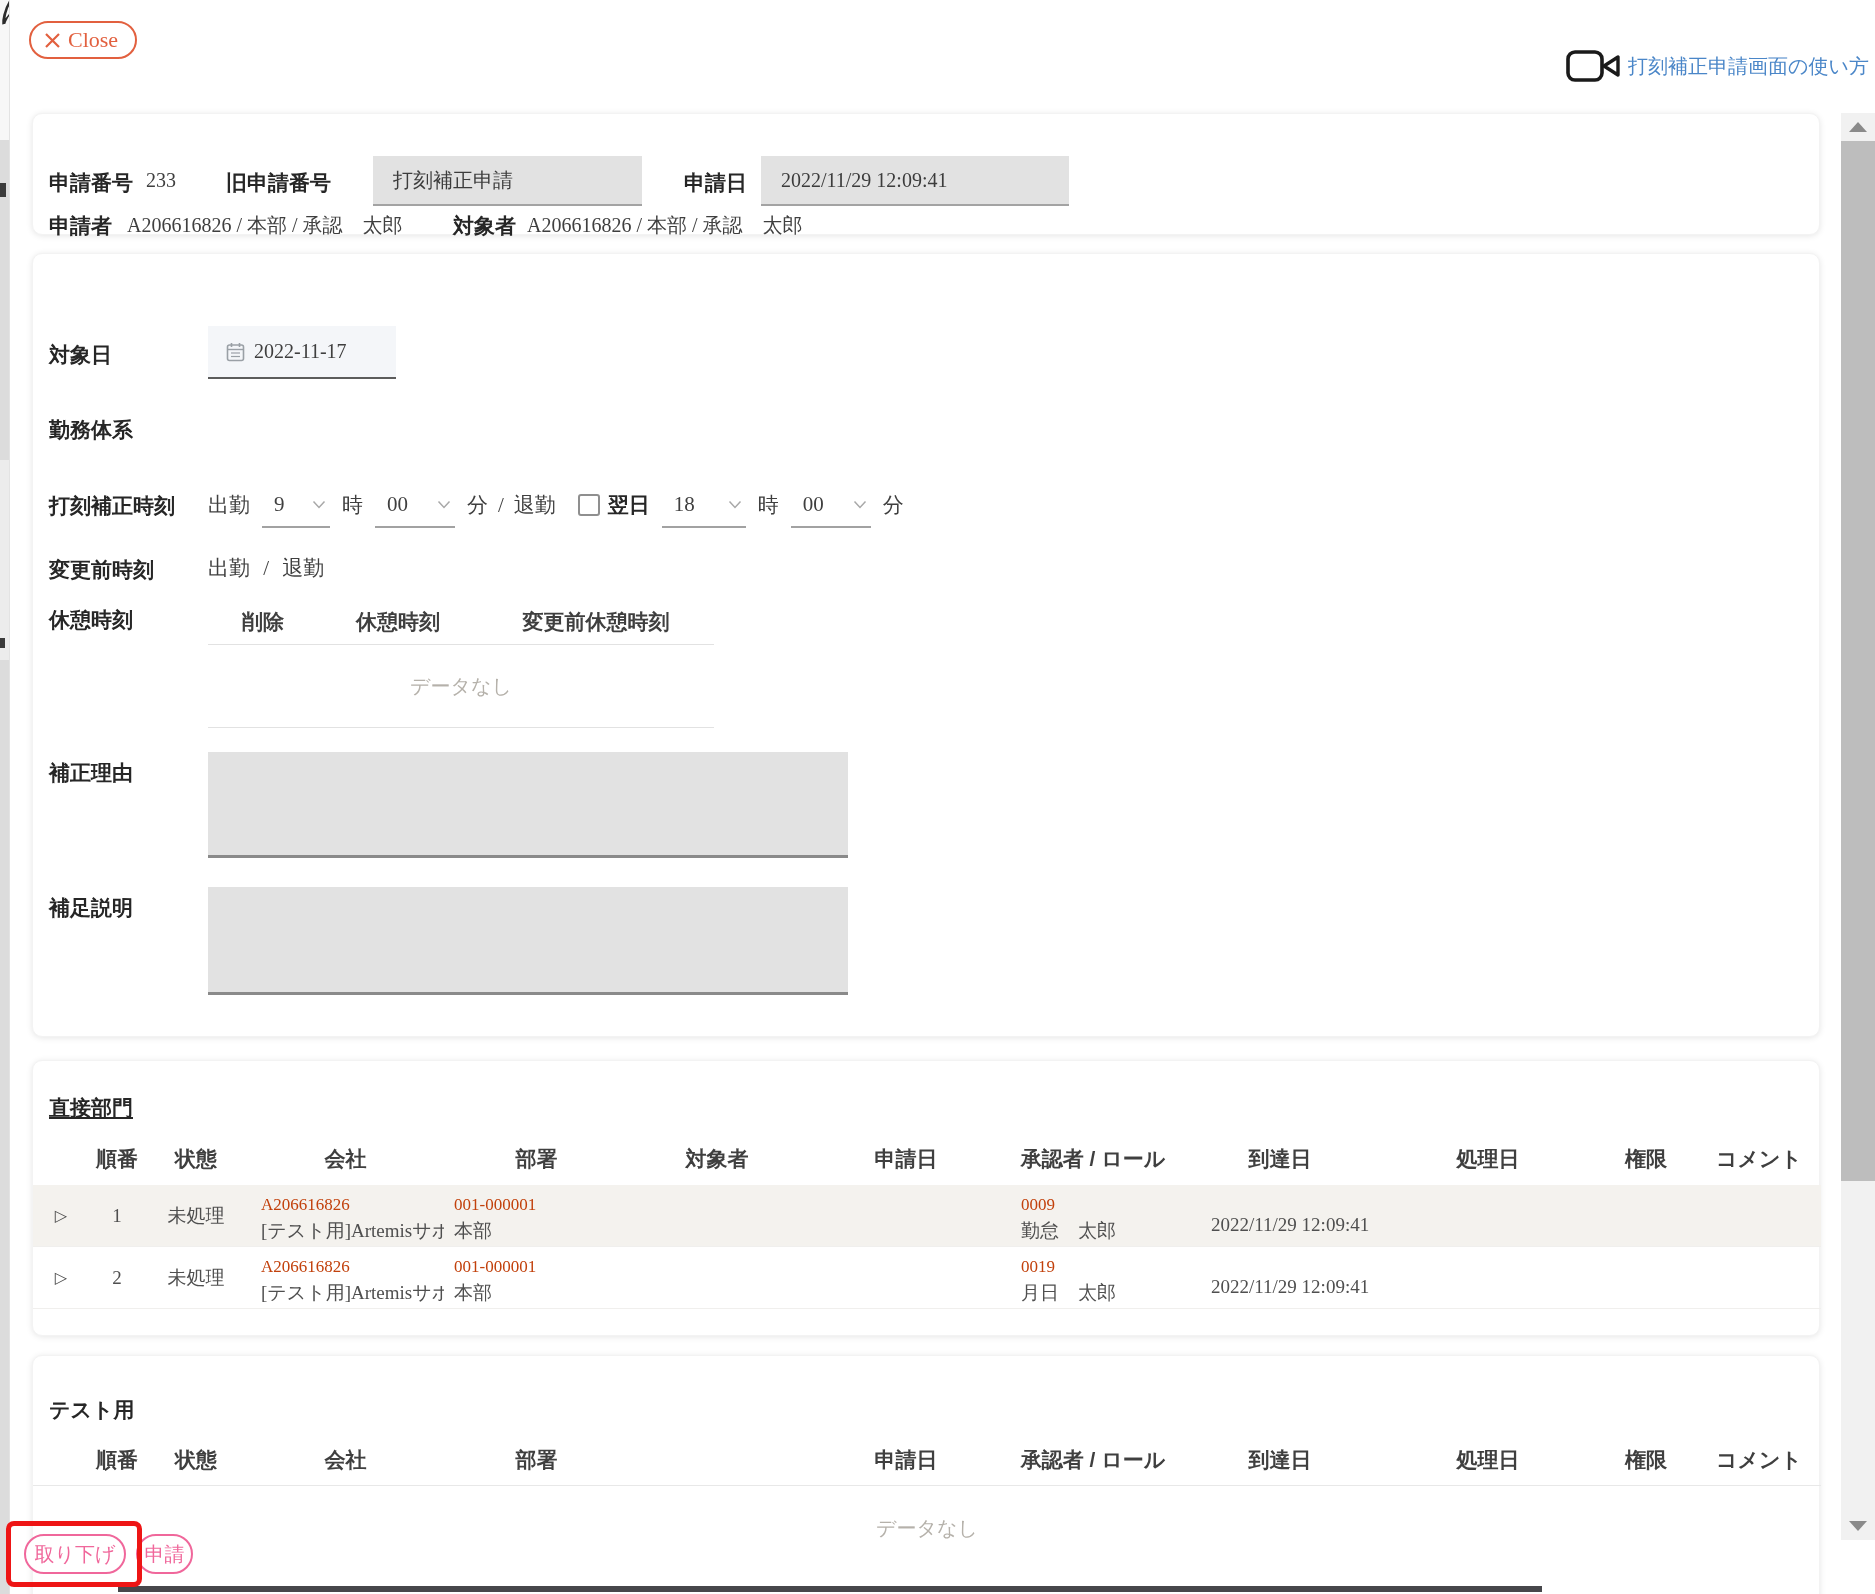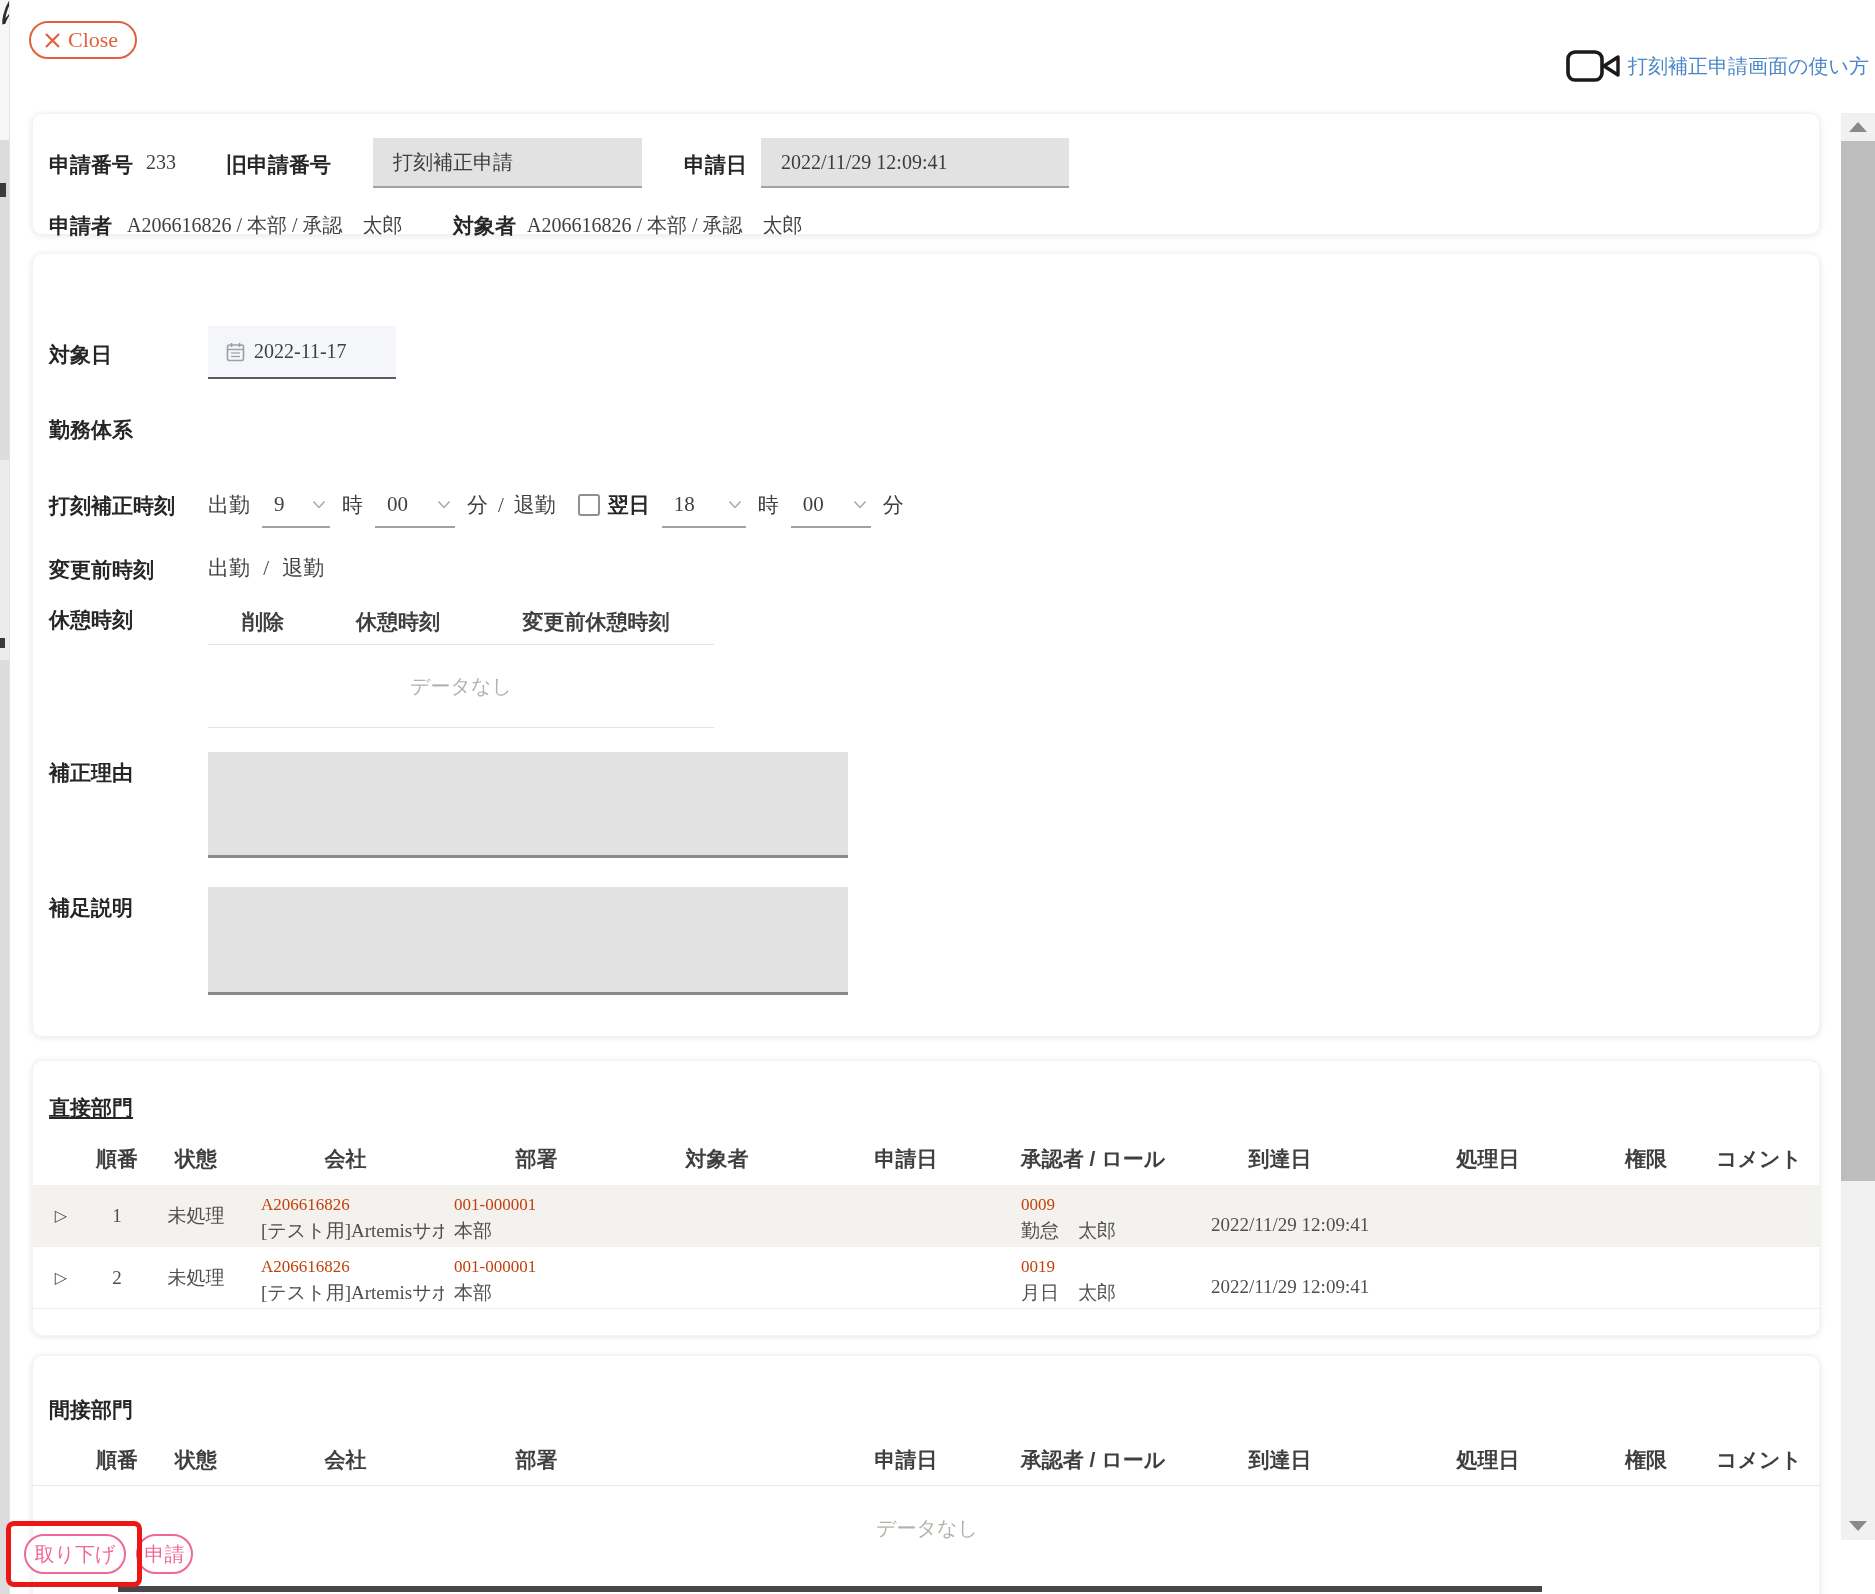--- a/index.html
+++ b/index.html
@@ -41,21 +41,21 @@
     border:1px solid #f3f3f3; border-radius:10px; box-shadow:0 1px 6px rgba(0,0,0,0.10); }
   .card1 { top:113px; height:122px; }
   .card2 { top:253px; height:784px; }
   .card3 { top:1060px; height:276px; }
   .card4 { top:1355px; height:260px; border-bottom-left-radius:0; border-bottom-right-radius:0; }
 
   .lbl { font-family:"Liberation Sans","DejaVu Sans",sans-serif; font-weight:bold; font-size:21px; color:#262626; white-space:nowrap; }
   .val { font-family:"Liberation Serif","DejaVu Serif",serif; font-size:20px; color:#3f3f3f; white-space:nowrap; }
 
   
-  .c1-row1 { position:absolute; left:0; top:24px; width:100%; height:50px; }
+  .c1-row1 { position:absolute; left:0; top:42px; width:100%; height:50px; }
   .c1-row1 .lbl, .c1-row1 .val { position:absolute; top:13px; }
   .dis-input { position:absolute; top:0; height:50px; background:#e2e2e2; border-bottom:2px solid #a3a3a3;
     display:flex; align-items:center; padding-left:20px; font-size:20px; color:#3c3c3c;
     font-family:"Liberation Serif","DejaVu Serif",serif; }
   .c1-row2 { position:absolute; left:0; top:98px; width:100%; height:28px; }
   .c1-row2 .lbl, .c1-row2 .val { position:absolute; top:0; }
 
   
   .date-field { position:absolute; left:175px; top:72px; width:188px; height:53px;
     background:#f4f6f9; border-bottom:2px solid #5c5c5c; display:flex; align-items:center; gap:9px; padding-left:18px; }
@@ -342,21 +342,21 @@
           <span class="l2">2022/11/29 12:09:41</span>
         </div>
         <div class="cell"></div>
         <div class="cell"></div>
         <div class="cell"></div>
       </div>
     </div>
   </div>
 
   <div class="card card4">
-    <span class="sec-title" style="top:40px;">間接部門</span>
+    <span class="sec-title" style="top:40px;">テスト用</span>
     <div class="aprv-table" style="top:78px;">
       <div class="grid-row ghead" style="border-bottom:1px solid #e8e8e8;">
         <span class="lbl"></span>
         <span class="lbl">順番</span>
         <span class="lbl">状態</span>
         <span class="lbl">会社</span>
         <span class="lbl">部署</span>
         <span class="lbl"></span>
         <span class="lbl">申請日</span>
         <span class="lbl">承認者 / ロール</span>

